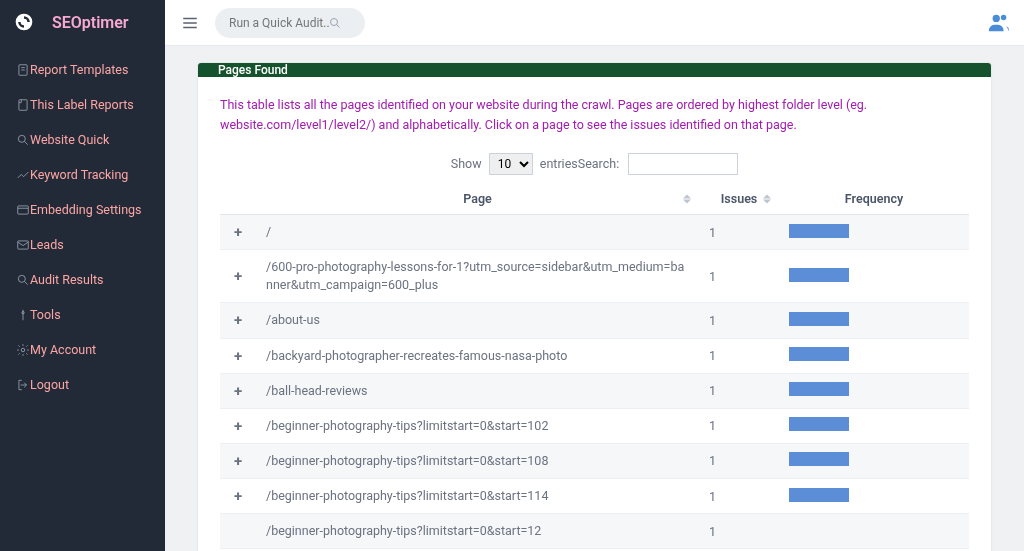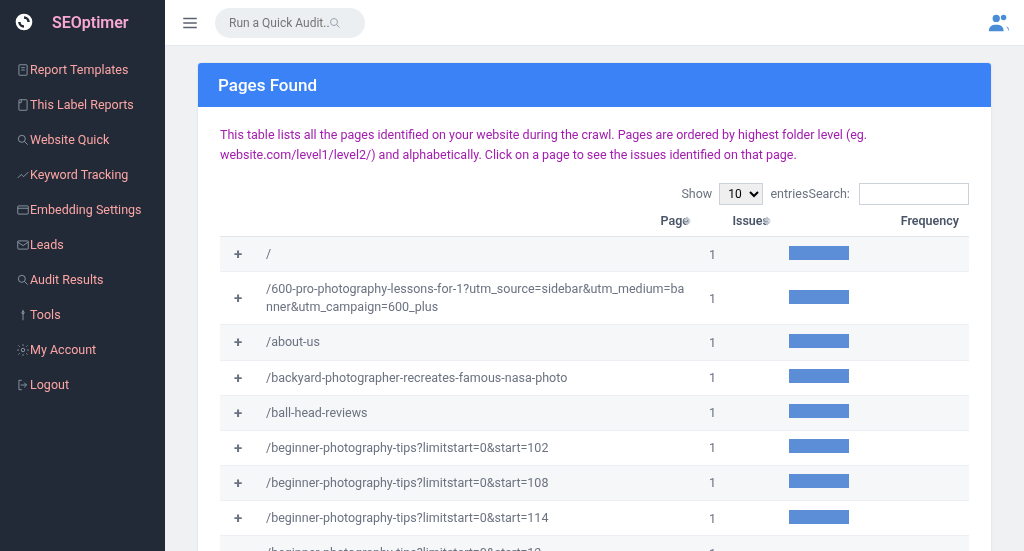--- a/index.html
+++ b/index.html
@@ -15,28 +15,28 @@
 .topbar{height:46px;background:#fff;display:flex;align-items:center;padding:0 14px;gap:14px;border-bottom:1px solid #e6e9ed}
 .menu-btn{width:22px;height:22px;display:flex;align-items:center;justify-content:center;cursor:pointer}
 .menu-btn svg{width:18px;height:18px;stroke:#5a6270;stroke-width:2}
 .quick-audit{display:flex;align-items:center;background:#eceff2;border-radius:16px;padding:0 14px;height:30px;width:150px}
 .quick-audit input{border:none;background:none;outline:none;font-size:12px;color:#7c8695;width:100px}
 .quick-audit svg{width:12px;height:12px;stroke:#9aa3b1;stroke-width:2;fill:none}
 .topbar-right{margin-left:auto;display:flex;align-items:center;gap:10px}
 .topbar-right svg{width:22px;height:22px;fill:#4a8cd6}
 .content{flex:1;overflow-y:auto;padding:16px 32px 20px}
 .panel{background:#fff;border:1px solid #e6e9ed;border-radius:3px;margin-bottom:16px;box-shadow:0 1px 2px rgba(0,0,0,0.03)}
-.panel-head{background:#3b82f6;color:#fff;font-size:17px;font-weight:500;padding:12px 20px;border-radius:3px 3px 0 0}
+.panel-head{background:#14532d;color:#fff;font-size:12px;font-weight:500;padding:0 20px;border-radius:3px 3px 0 0}
 .panel-body{padding:18px 22px}
 .desc{font-size:12.5px;color:#a21caf;line-height:1.6;margin-bottom:18px}
-.table-controls{display:flex;justify-content:flex-end;align-items:center;font-size:12.5px;color:#6b7280;}
+.table-controls{display:flex;justify-content:center;align-items:center;font-size:12.5px;color:#6b7280;margin-bottom:8px}
 .table-controls select{border:1px solid #cdd3db;padding:2px 4px;font-size:12px;margin:0 4px}
 .table-controls input{border:1px solid #cdd3db;padding:3px 6px;font-size:12px;margin-left:6px;width:110px}
 table{width:100%;border-collapse:collapse;font-size:12.5px}
-th{text-align:right;padding:8px 10px;color:#4a5568;font-weight:600;border-bottom:1px solid #e2e6eb;position:relative}
+th{text-align:center;padding:8px 10px;color:#4a5568;font-weight:600;border-bottom:1px solid #e2e6eb;position:relative}
 th .sort{position:absolute;right:8px;top:50%;transform:translateY(-50%);display:flex;flex-direction:column;gap:1px}
 th .sort span{width:0;height:0;border-left:4px solid transparent;border-right:4px solid transparent}
 th .sort .up{border-bottom:4px solid #bec5cf}
 th .sort .down{border-top:4px solid #bec5cf}
 tbody tr:nth-child(odd){background:#f6f7f9}
 tbody td{padding:8px 10px;color:#6b7280;vertical-align:middle;border-bottom:1px solid #eceff3}
 .expand{width:36px;text-align:center}
 .expand span{font-size:15px;font-weight:700;color:#6b7280;cursor:pointer}
 .page-col{word-break:break-all;line-height:1.45}
 .freq-bar{height:14px;width:60px;background:#5c8ed8;display:inline-block}

